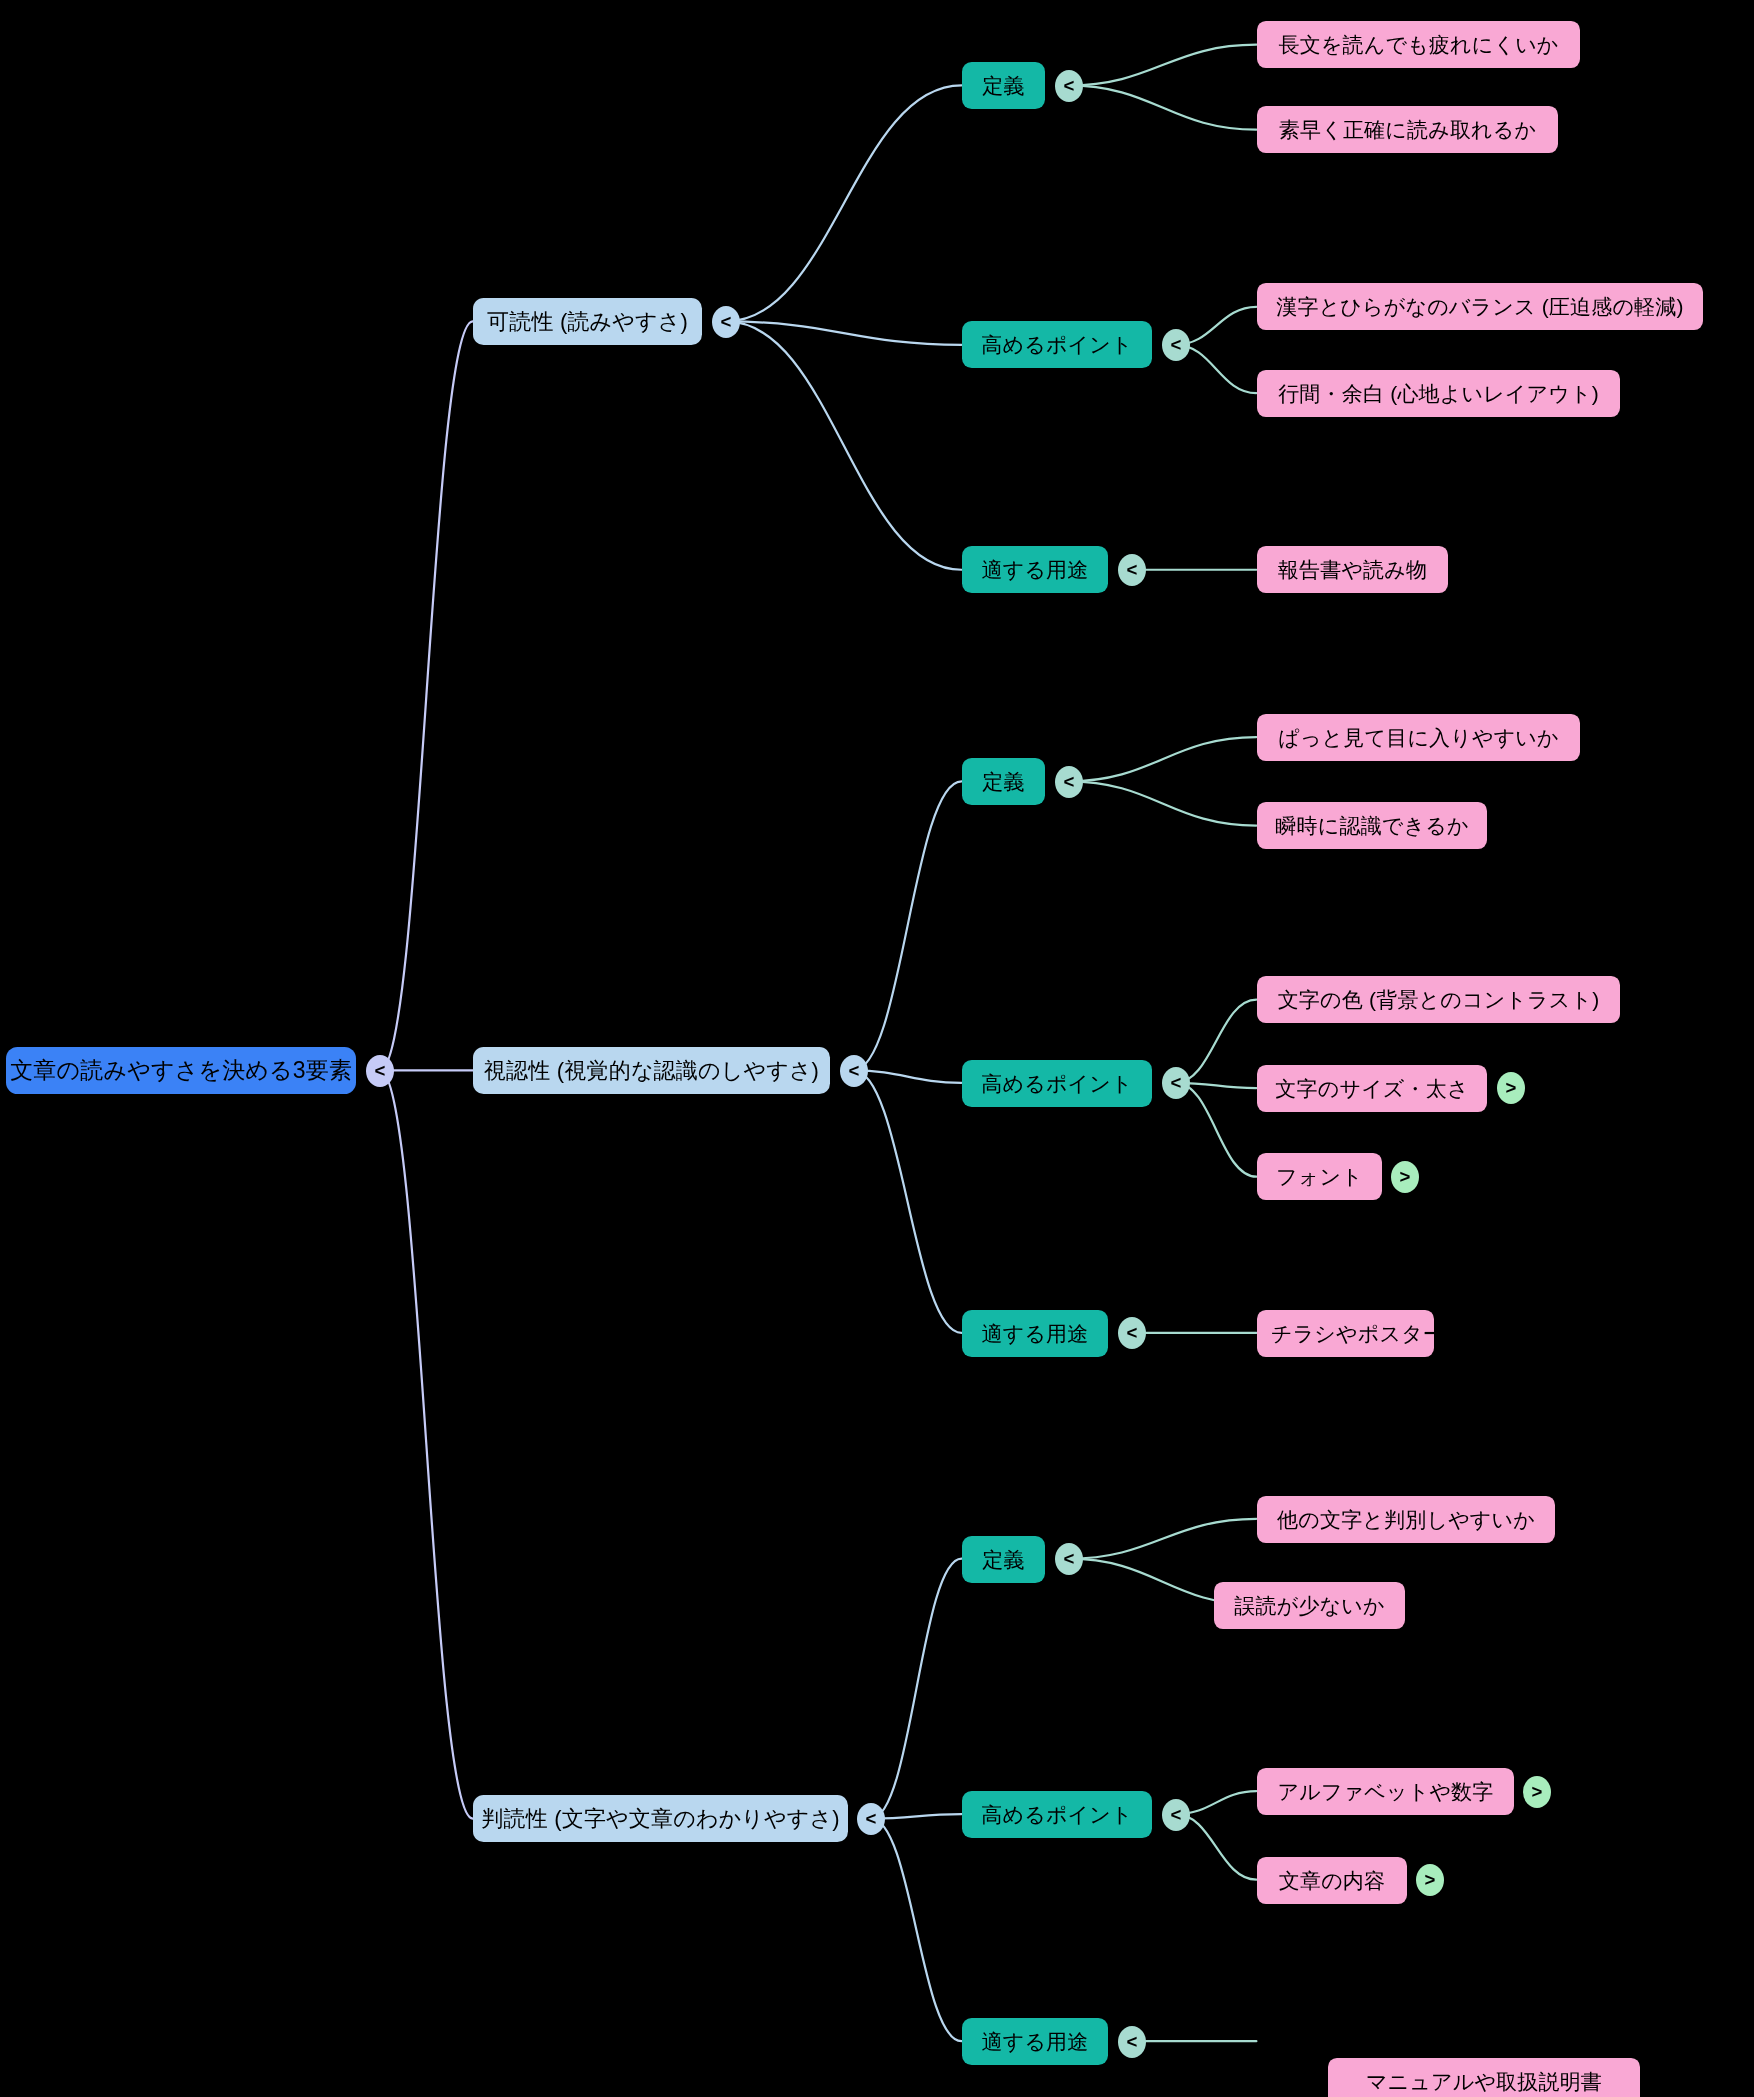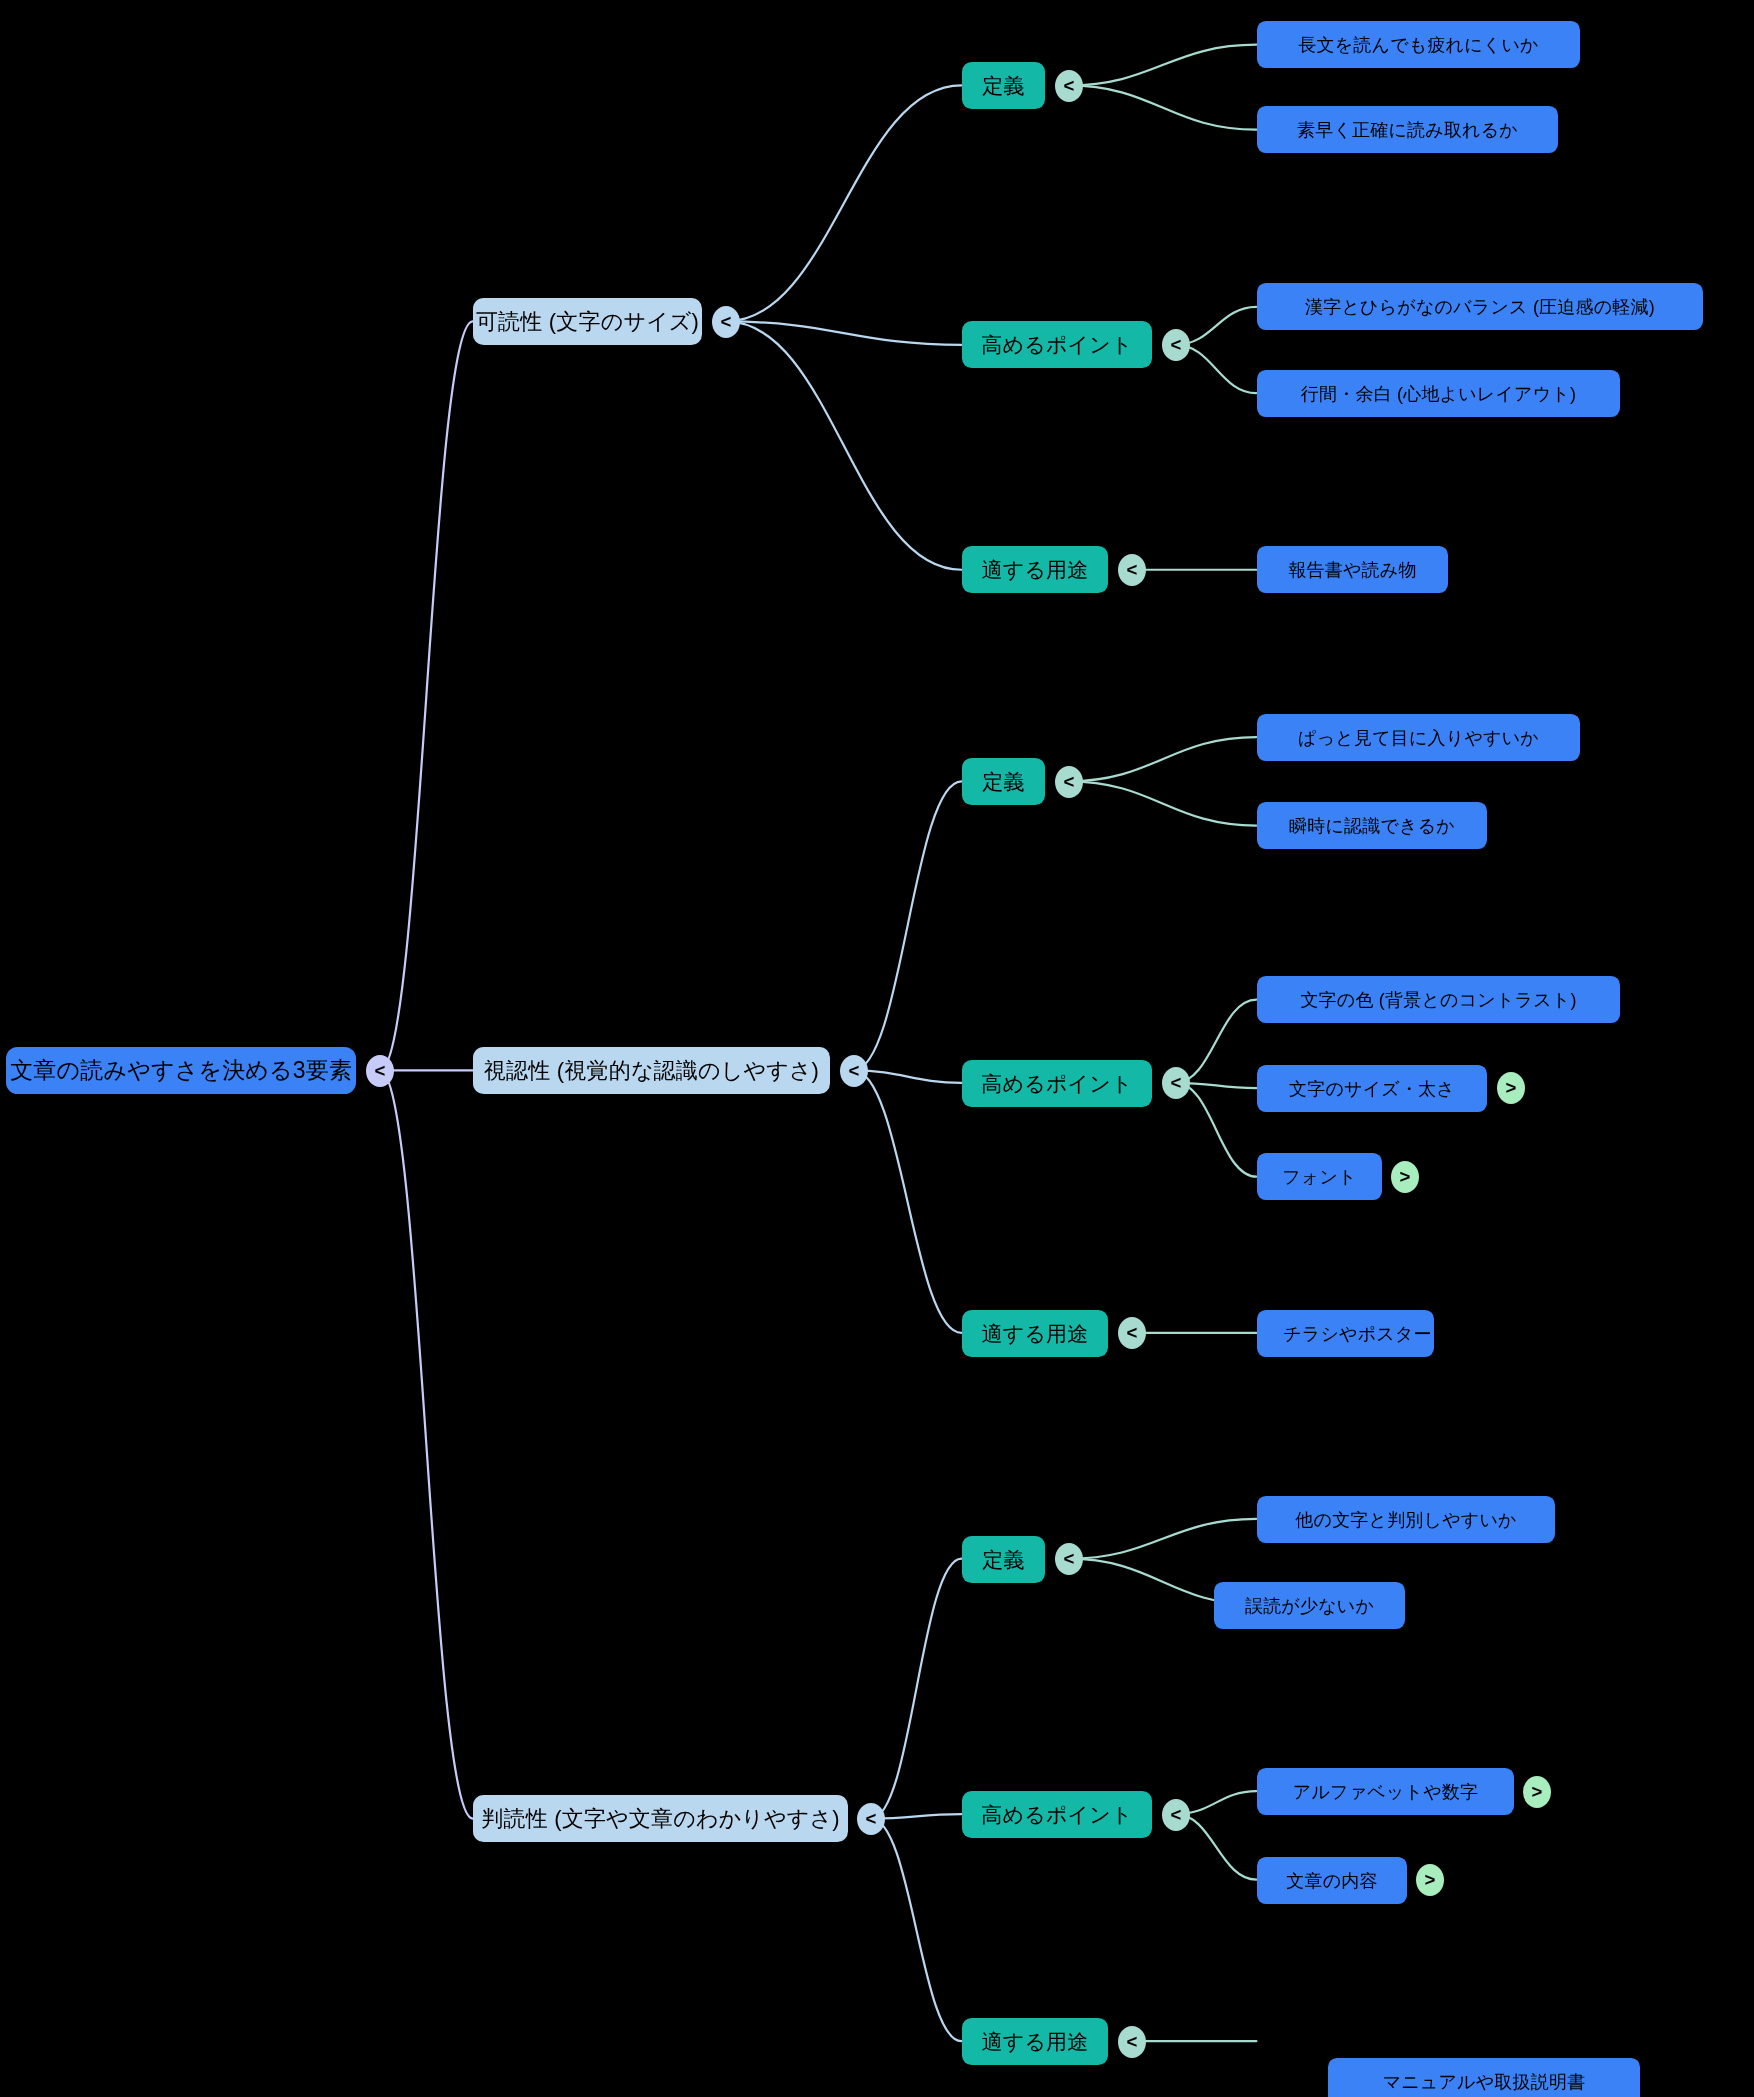--- a/index.html
+++ b/index.html
@@ -46,22 +46,22 @@
     background: #b9d7ef;
     font-size: 22px;
     border-radius: 10.6px;
   }
   .node-l2 {
     background: #14b8a6;
     font-size: 21px;
     border-radius: 9.7px;
   }
   .node-l3 {
-    background: #3b82f6;
-    font-size: 18px;
+    background: #f9a8d4;
+    font-size: 21px;
     border-radius: 8.9px;
   }
   .toggle {
     position: absolute;
     display: flex;
     align-items: center;
     justify-content: center;
     border-radius: 50%;
     color: #000000;
     font-size: 18.6px;
@@ -116,21 +116,21 @@
       <path d="M 2656 4098 C 2737.9 4098 2756.1 4046 2838 4046" fill="none" stroke="#a7dbd0" stroke-width="5" stroke-linecap="round"></path>
       <path d="M 2656 4098 C 2737.9 4098 2756.1 4246 2838 4246" fill="none" stroke="#a7dbd0" stroke-width="5" stroke-linecap="round"></path>
       <path d="M 2556 4611 C 2682.9 4611 2711.1 4611 2838 4611" fill="none" stroke="#a7dbd0" stroke-width="5" stroke-linecap="round"></path>
     </svg>
   <div id="node-layer">
       <div class="node node-root" style="left: 6.2px; top: 1047px; width: 350px; height: 47px;">
         <span>文章の読みやすさを決める3要素</span>
       </div>
       <div class="toggle toggle-root" style="left: 366px; top: 1055px; width: 28px; height: 32px;">&lt;</div>
       <div class="node node-l1" style="left: 473px; top: 298px; width: 229px; height: 47px;">
-        <span>可読性 (文字のサイズ)</span>
+        <span>可読性 (読みやすさ)</span>
       </div>
       <div class="toggle toggle-l1" style="left: 712px; top: 306px; width: 28px; height: 32px;">&lt;</div>
       <div class="node node-l2" style="left: 962px; top: 62px; width: 83px; height: 47px;">
         <span>定義</span>
       </div>
       <div class="toggle toggle-l2" style="left: 1055px; top: 70px; width: 28px; height: 32px;">&lt;</div>
       <div class="node node-l3" style="left: 1257px; top: 21px; width: 323px; height: 47px;">
         <span>長文を読んでも疲れにくいか</span>
       </div>
       <div class="node node-l3" style="left: 1257px; top: 106px; width: 301px; height: 47px;">

